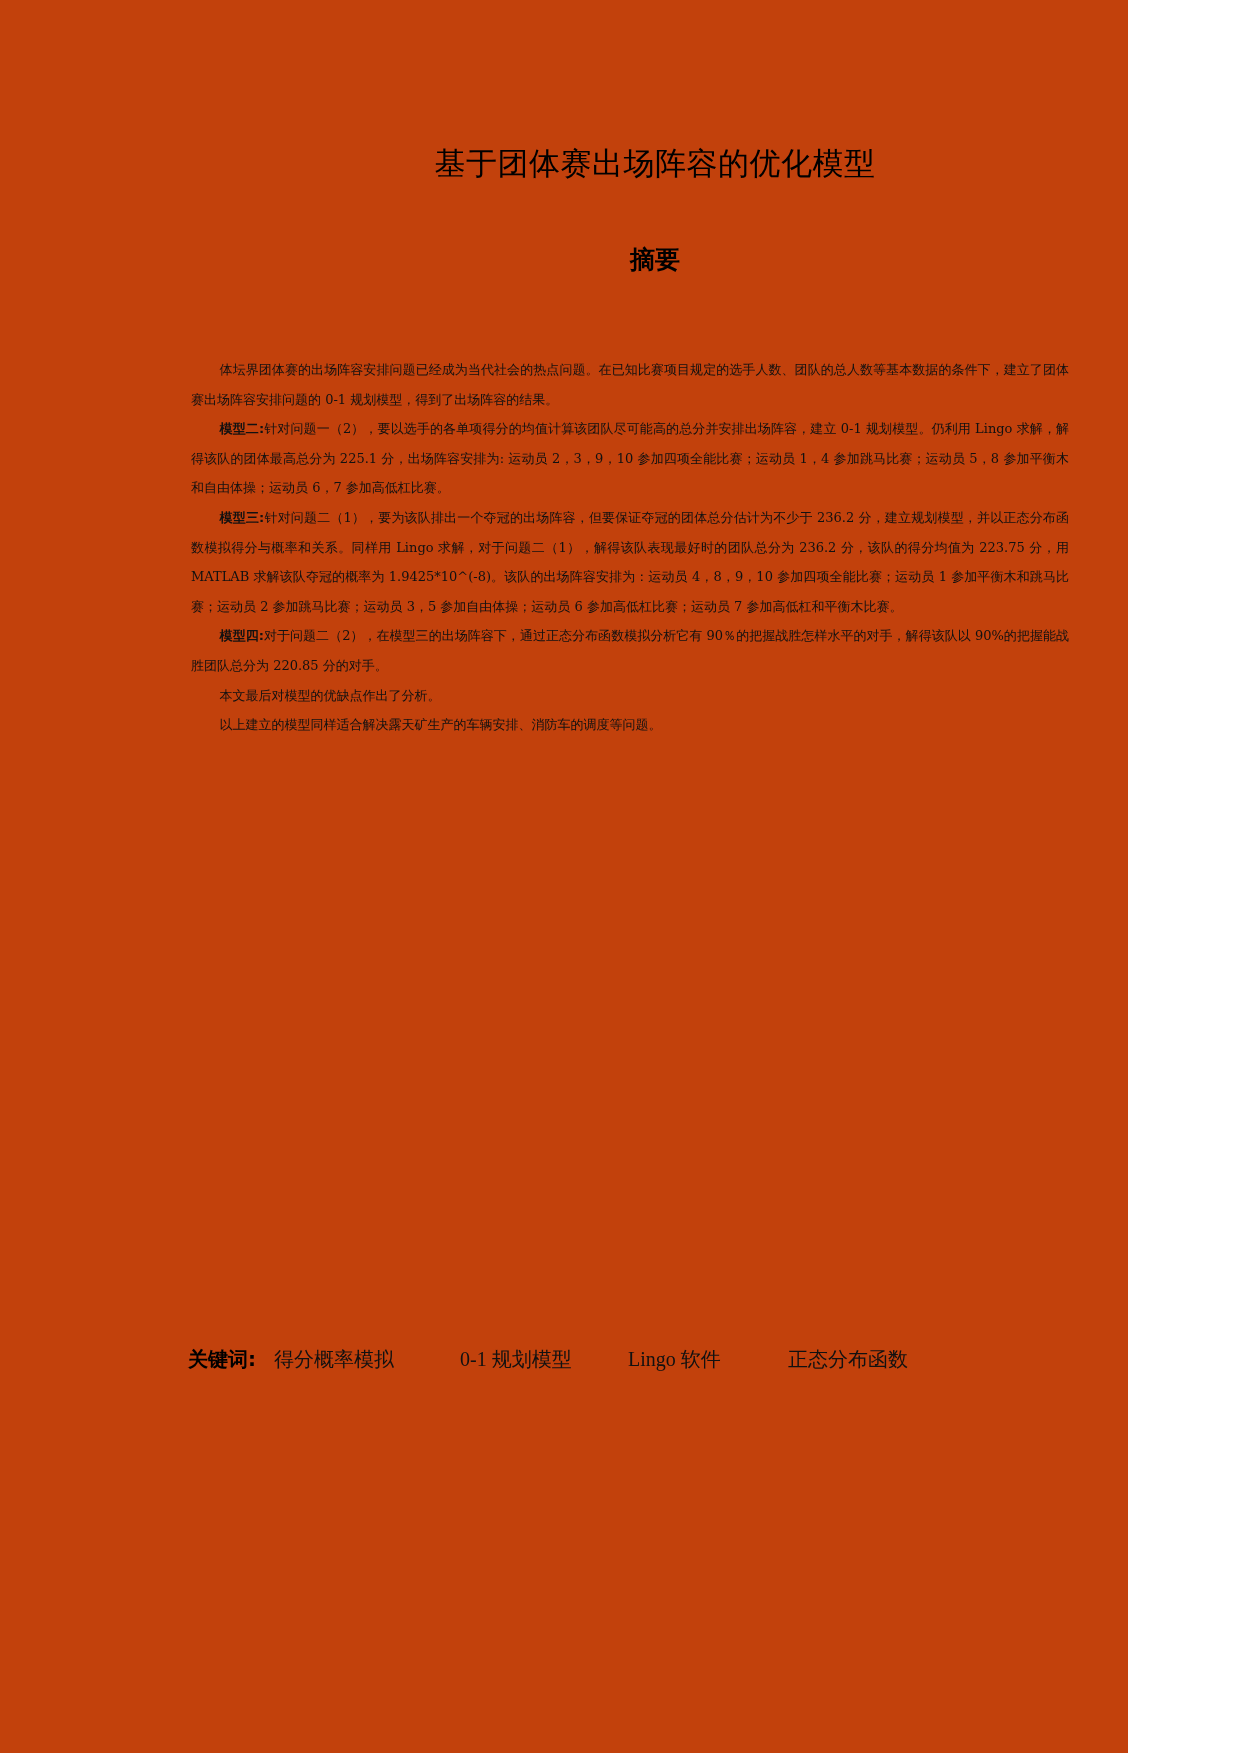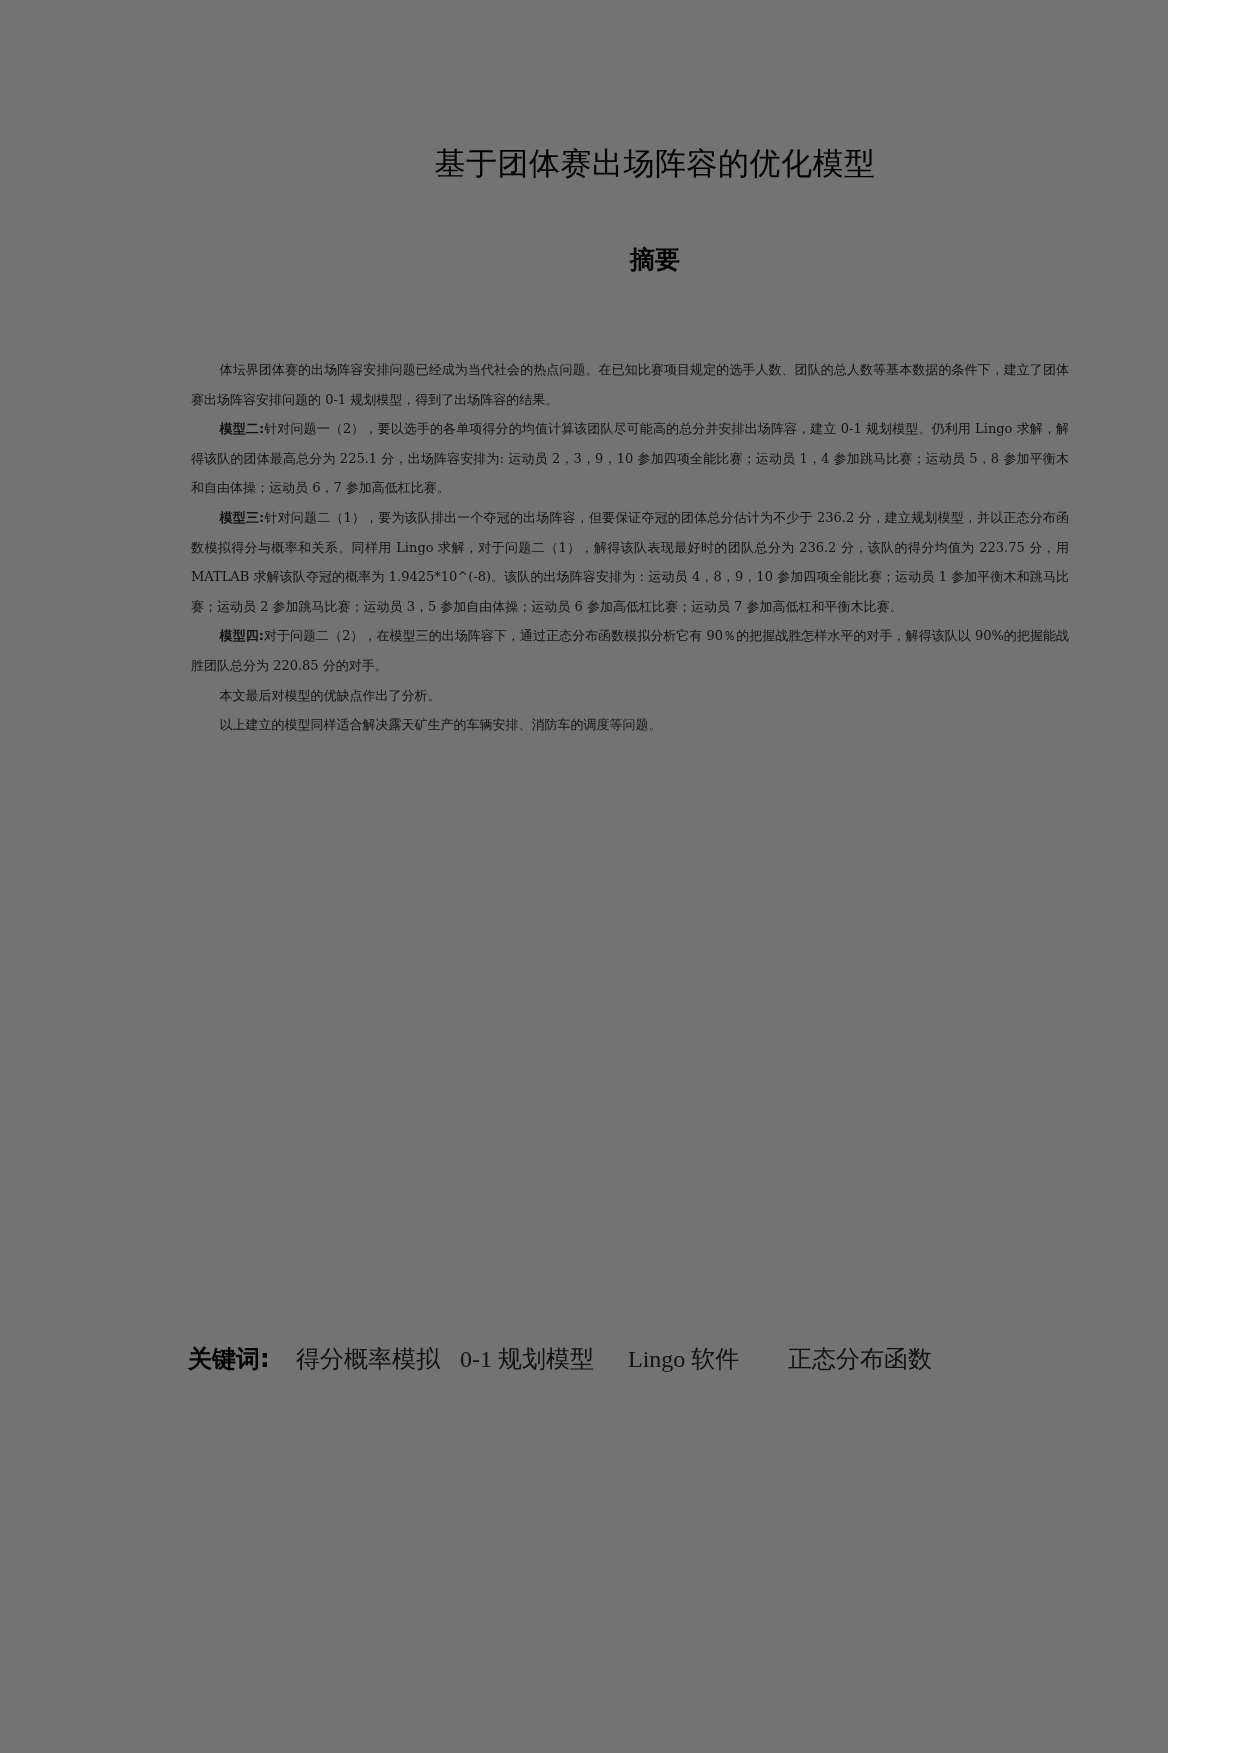--- a/index.html
+++ b/index.html
@@ -1,38 +1,38 @@
 <!DOCTYPE html>
 <html><head>
 <meta charset="utf-8">
 <style>
   html, body { margin: 0; padding: 0; background: #ffffff; }
   body { width: 1240px; height: 1753px; position: relative; overflow: hidden; color: #000; }
-  .page { position: absolute; left: 0; top: 0; width: 1128px; height: 1753px; background: #737373; padding-left: 40px; }
+  .page { position: absolute; left: 0; top: 0; width: 1128px; height: 1753px; background: #c2410c; }
   .title {
     position: absolute; left: 0; top: 142px; width: 1310px; text-align: center;
     font-family: "DejaVu Sans", "Liberation Sans", sans-serif;
     font-size: 31px; line-height: 42px; letter-spacing: 0.5px; color: #000;
   }
   .abs-heading {
     position: absolute; left: 0; top: 242px; width: 1310px; text-align: center;
     font-family: "DejaVu Sans", "Liberation Sans", sans-serif;
     font-size: 25px; font-weight: bold; line-height: 36px; color: #000;
   }
   .body {
     position: absolute; left: 191px; top: 355px; width: 878px;
     font-family: "DejaVu Serif", "Liberation Serif", serif;
     font-size: 13px; line-height: 29.6px; color: #111;
     text-align: justify;
   }
   .body p { margin: 0; text-indent: 2.2em; }
   .lbl { font-family: "DejaVu Sans", "Liberation Sans", sans-serif; font-weight: bold; }
   .keywords {
     position: absolute; left: 188px; top: 1342px; width: 900px; height: 34px;
-    font-family: "Liberation Serif", "DejaVu Serif", serif; font-size: 24px; line-height: 34px; color: #111;
+    font-family: "Liberation Serif", "DejaVu Serif", serif; font-size: 20px; line-height: 34px; color: #111;
   }
   .keywords .kw-label {
     position: absolute; left: 0; top: 0;
     font-family: "DejaVu Sans", "Liberation Sans", sans-serif; font-weight: bold; color: #000;
   }
   .keywords .kw { position: absolute; top: 0; white-space: nowrap; }
 </style>
 </head>
 <body>
 
@@ -58,19 +58,19 @@
     <p>
       <span>本文最后对模型的优缺点作出了分析。</span>
     </p>
     <p>
       <span>以上建立的模型同样适合解决露天矿生产的车辆安排、消防车的调度等问题。</span>
     </p>
   </div>
 
   <div class="keywords">
     <span class="kw-label">关键词:</span>
-    <span class="kw" style="left:108px;">得分概率模拟</span>
+    <span class="kw" style="left:86px;">得分概率模拟</span>
     <span class="kw" style="left:272px;">0-1 规划模型</span>
     <span class="kw" style="left:440px;">Lingo 软件</span>
     <span class="kw" style="left:600px;">正态分布函数</span>
   </div>
 
 </div>
 
 </body></html>

